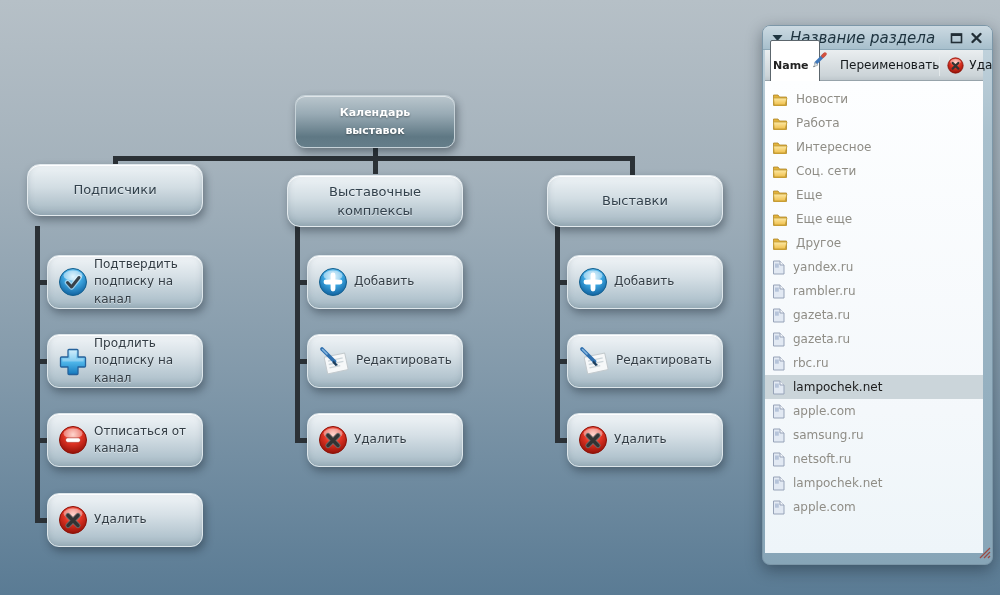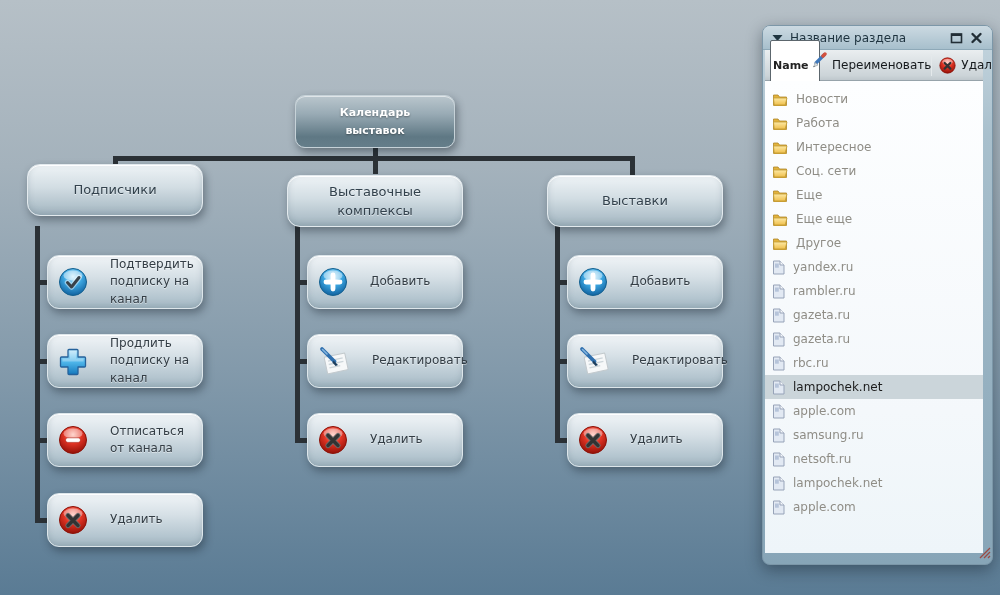--- a/index.html
+++ b/index.html
@@ -29,54 +29,54 @@
     box-shadow:2px 4px 8px rgba(20,30,40,.4), inset 0 1px 0 rgba(255,255,255,.95), inset 0 -2px 6px rgba(70,90,105,.22);
     display:flex;align-items:center;justify-content:center;text-align:center;
     color:#33424d;font-size:13px;line-height:1.5;padding:0 18px;
     text-shadow:0 1px 0 rgba(255,255,255,.55);
   }
   .dbtn{
     width:156px;height:54px;border-radius:12px;
     background:linear-gradient(180deg,#f0f4f7 0%,#d6e0e6 40%,#b5c6d0 80%,#a6bac5 100%);
     border:1px solid #dde6ea;
     box-shadow:2px 4px 8px rgba(20,30,40,.4), inset 0 1px 0 rgba(255,255,255,.95), inset 0 -2px 6px rgba(70,90,105,.22);
-    display:flex;align-items:center;gap:22px;padding:0 6px 0 10px;
+    display:flex;align-items:center;gap:6px;padding:0 6px 0 10px;
     color:#333d45;font-size:12px;line-height:1.45;
     text-shadow:0 1px 0 rgba(255,255,255,.5);
     cursor:pointer;
   }
   .dbtn .ic{flex:0 0 auto;}
   
   .panel{
     position:absolute;left:762px;top:25px;width:231px;height:540px;z-index:3;
     border-radius:8px;border:1px solid #7c97a8;box-sizing:border-box;
     background:linear-gradient(180deg,#c6d6df 0%,#a9c0cd 20%,#87a5b7 100%);
     box-shadow:0 5px 16px rgba(10,20,30,.4);
     display:flex;flex-direction:column;overflow:hidden;
   }
   .panel-titlebar{
     height:23px;flex:0 0 23px;display:flex;align-items:center;gap:7px;
     padding:0 9px;background:linear-gradient(180deg,#ccdae2 0%,#a7bfcc 100%);
     border-bottom:1px solid #8ea9b8;
   }
-  .panel-title{font-size:12px;color:#1d323e;flex:1 1 auto;}
+  .panel-title{font-size:15px;color:#1d323e;flex:1 1 auto;font-style:italic;}
   .win-btn{display:flex;align-items:center;cursor:pointer;}
   .panel-body{flex:1 1 auto;display:flex;flex-direction:column;padding:0 9px 11px 2px;min-height:0;}
   .panel-toolbar{
     flex:0 0 30px;height:30px;display:flex;align-items:center;
     background:linear-gradient(180deg,#eaeef0 0%,#ccd4d8 85%,#bfc8cd 100%);
     border-bottom:1px solid #97a3aa;padding:0 5px;
   }
   .name-input{
     width:44px;height:16px;border:1px solid #5c666d;background:#fff;
     font-family:"DejaVu Sans","Liberation Sans",sans-serif;
     font-size:11px;font-weight:bold;color:#222;padding:16px 2px;border-radius:2px;
   }
   .pencil-wrap{margin-left:-10px;margin-top:-6px;position:relative;z-index:2;}
-  .tb-label{font-size:12px;color:#15191c;margin-left:4px;cursor:pointer;}
+  .tb-label{font-size:12px;color:#15191c;margin-left:12px;cursor:pointer;}
   .tb-sep{width:1px;height:22px;background:#98a3aa;border-right:1px solid #e4e9eb;margin-left:auto;margin-right:7px;}
   .tb-delete{display:flex;align-items:center;gap:5px;cursor:pointer;}
   .panel-list{
     flex:1 1 auto;overflow:hidden;position:relative;
     background:linear-gradient(180deg,#fdfeff 0%,#f4f8fb 70%,#eef5f9 100%);
     padding-top:6px;
   }
   .list-item{
     height:24px;display:flex;align-items:center;gap:8px;padding:0 6px 0 7px;
     font-size:12px;color:#8f8d86;cursor:pointer;white-space:nowrap;

